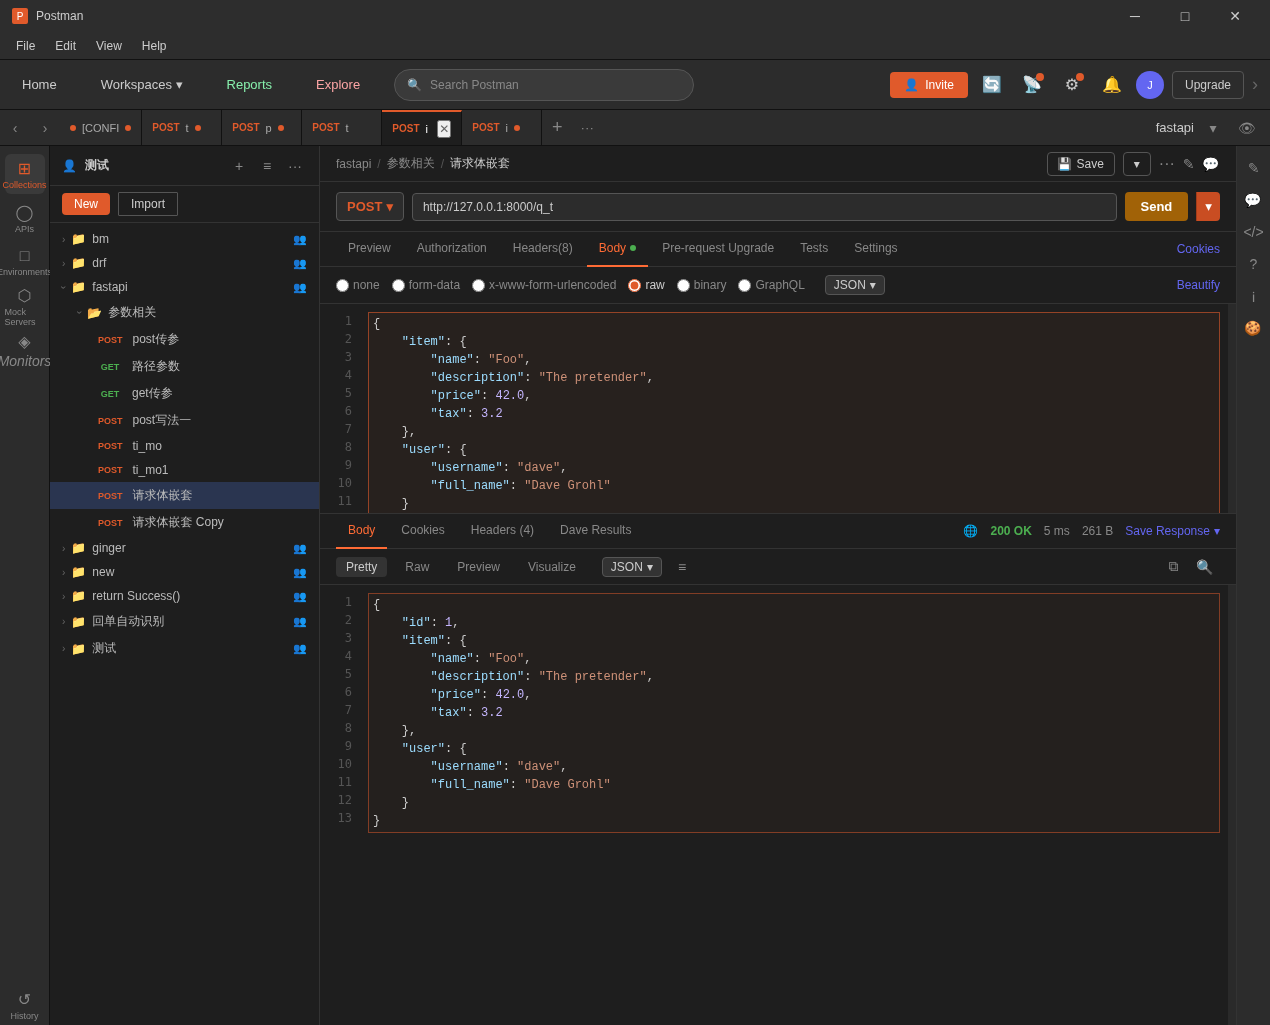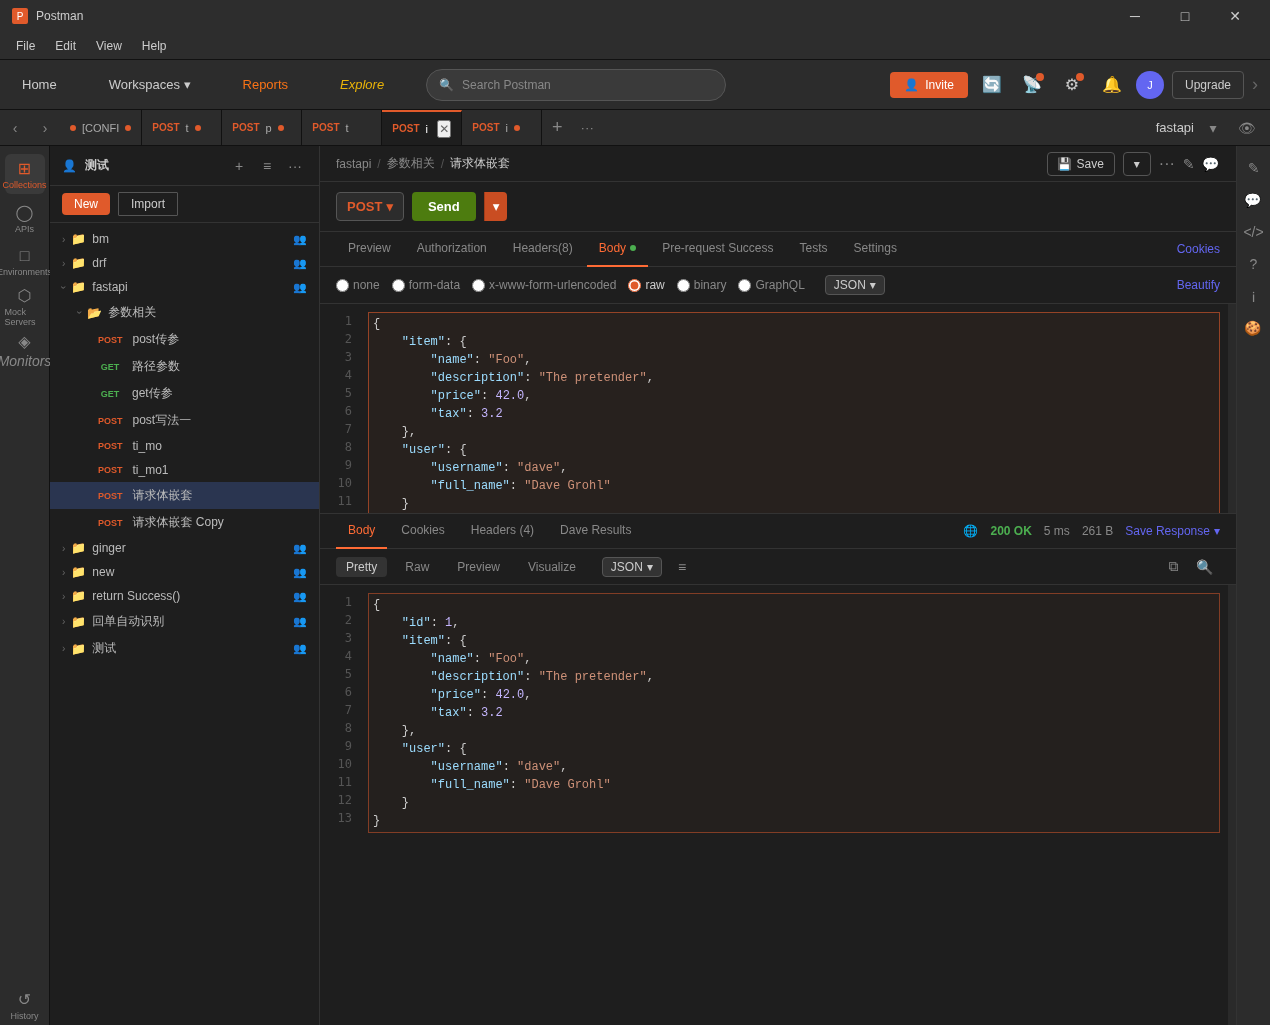--- a/index.html
+++ b/index.html
@@ -10,25 +10,25 @@
     .title-bar-left { display: flex; align-items: center; gap: 8px; color: #ccc; font-size: 12px; }
     .title-bar-icon { width: 16px; height: 16px; background: #e05a2b; border-radius: 2px; display: flex; align-items: center; justify-content: center; font-size: 10px; color: white; }
     .title-bar-controls { display: flex; gap: 4px; }
     .title-bar-btn { width: 46px; height: 32px; background: none; border: none; color: #ccc; cursor: pointer; font-size: 14px; display: flex; align-items: center; justify-content: center; }
 
     
     .menu-bar { height: 28px; background: #2d2d2d; display: flex; align-items: center; padding: 0 8px; gap: 4px; border-bottom: 1px solid #111; }
     .menu-item { padding: 4px 8px; color: #ccc; font-size: 12px; cursor: pointer; border-radius: 3px; }
 
     
-    .top-nav { height: 50px; background: #2c2c2c; display: flex; align-items: center; padding: 0 12px; gap: 32px; border-bottom: 1px solid #111; }
+    .top-nav { height: 50px; background: #2c2c2c; display: flex; align-items: center; padding: 0 12px; gap: 24px; border-bottom: 1px solid #111; }
     .nav-home { color: #ccc; font-size: 13px; padding: 6px 10px; cursor: pointer; }
     .nav-workspaces { color: #ccc; font-size: 13px; padding: 6px 10px; cursor: pointer; display: flex; align-items: center; gap: 4px; }
-    .nav-reports { color: #f97316; font-size: 13px; padding: 6px 10px; cursor: pointer; }
-    .nav-explore { color: #eab308; font-size: 13px; padding: 6px 10px; cursor: pointer; font-style: italic; }
+    .nav-reports { color: #86efac; font-size: 13px; padding: 6px 10px; cursor: pointer; }
+    .nav-explore { color: #fca5a5; font-size: 13px; padding: 6px 10px; cursor: pointer; }
     .search-bar { flex: 1; max-width: 300px; background: #3a3a3a; border: 1px solid #555; border-radius: 20px; height: 32px; display: flex; align-items: center; padding: 0 12px; gap: 8px; color: #888; font-size: 12px; cursor: pointer; }
     .nav-right { display: flex; align-items: center; gap: 8px; margin-left: auto; }
     .invite-btn { background: #e05a2b; color: white; border: none; border-radius: 4px; padding: 6px 14px; font-size: 12px; cursor: pointer; display: flex; align-items: center; gap: 6px; }
     .nav-icon-btn { width: 32px; height: 32px; background: none; border: none; color: #ccc; cursor: pointer; font-size: 16px; display: flex; align-items: center; justify-content: center; position: relative; border-radius: 4px; }
     .badge { position: absolute; top: 4px; right: 4px; width: 8px; height: 8px; background: #e05a2b; border-radius: 50%; }
     .upgrade-btn { background: none; border: 1px solid #555; color: #ccc; border-radius: 4px; padding: 6px 12px; font-size: 12px; cursor: pointer; }
     .avatar { width: 28px; height: 28px; background: #6366f1; border-radius: 50%; display: flex; align-items: center; justify-content: center; color: white; font-size: 11px; }
 
     
     .tab-bar { height: 36px; background: #2c2c2c; display: flex; align-items: center; border-bottom: 1px solid #111; overflow: hidden; }
@@ -84,21 +84,21 @@
     .breadcrumb-current { color: #ccc; font-size: 12px; }
     .breadcrumb-actions { margin-left: auto; display: flex; align-items: center; gap: 8px; }
     .save-btn { background: none; border: 1px solid #555; color: #ccc; border-radius: 4px; padding: 4px 10px; font-size: 12px; cursor: pointer; display: flex; align-items: center; gap: 4px; }
     .more-btn { background: none; border: none; color: #888; cursor: pointer; font-size: 16px; }
 
     
     .request-bar { display: flex; align-items: center; padding: 10px 16px; gap: 8px; border-bottom: 1px solid #333; }
     .method-select { background: #2c2c2c; border: 1px solid #555; color: #e05a2b; border-radius: 4px; padding: 6px 10px; font-size: 13px; font-weight: 700; cursor: pointer; display: flex; align-items: center; gap: 4px; }
     .url-input { flex: 1; background: #2c2c2c; border: 1px solid #555; color: #ccc; border-radius: 4px; padding: 6px 10px; font-size: 12px; outline: none; }
     @keyframes blink { 0%,50% { opacity:1; } 51%,100% { opacity:0; } }
-    .send-btn { background: #4d7c0f; color: white; border: none; border-radius: 4px; padding: 7px 16px; font-size: 13px; font-weight: 600; cursor: pointer; display: flex; align-items: center; gap: 4px; }
+    .send-btn { background: #a16207; color: white; border: none; border-radius: 4px; padding: 7px 16px; font-size: 13px; font-weight: 600; cursor: pointer; display: flex; align-items: center; gap: 4px; }
     .send-dropdown { background: #c94d22; color: white; border: none; border-left: 1px solid #a33d1a; border-radius: 0 4px 4px 0; padding: 7px 8px; cursor: pointer; }
 
     
     .req-tabs { display: flex; align-items: center; padding: 0 16px; border-bottom: 1px solid #333; height: 35px; gap: 2px; }
     .req-tab { padding: 0 12px; height: 35px; display: flex; align-items: center; font-size: 12px; color: #888; cursor: pointer; border-bottom: 2px solid transparent; }
     .req-tab.active { color: #ff6b35; border-bottom: 2px solid #ff6b35; }
     .req-tab-dot { width: 6px; height: 6px; border-radius: 50%; background: #4caf50; margin-left: 4px; }
     .cookies-link { margin-left: auto; color: #6366f1; font-size: 12px; cursor: pointer; }
 
     
@@ -421,30 +421,31 @@
         <button style="background:none;border:none;color:#888;cursor:pointer;font-size:14px;">✎</button>
         <button style="background:none;border:none;color:#888;cursor:pointer;font-size:14px;">💬</button>
       </div>
     </div>
 
     <div class="request-bar">
       <div class="method-select">
         <span>POST</span>
         <span>▾</span>
       </div>
+      <input class="url-input" value="http://127.0.0.1:8000/q_t" style="">
       <button class="send-btn">Send</button>
       <button class="send-dropdown">▾</button>
     </div>
 
     <div class="req-tabs">
       <div class="req-tab">Preview</div>
       <div class="req-tab">Authorization</div>
       <div class="req-tab">Headers <span style="color:#888;">(8)</span></div>
       <div class="req-tab active">Body <span class="req-tab-dot"></span></div>
-      <div class="req-tab">Pre-request Success</div>
+      <div class="req-tab">Pre-request Upgrade</div>
       <div class="req-tab">Tests</div>
       <div class="req-tab">Settings</div>
       <span class="cookies-link">Cookies</span>
     </div>
 
     <div class="body-options">
       <label class="radio-opt">
         <input type="radio" name="body-type" style=""> none
       </label>
       <label class="radio-opt">

